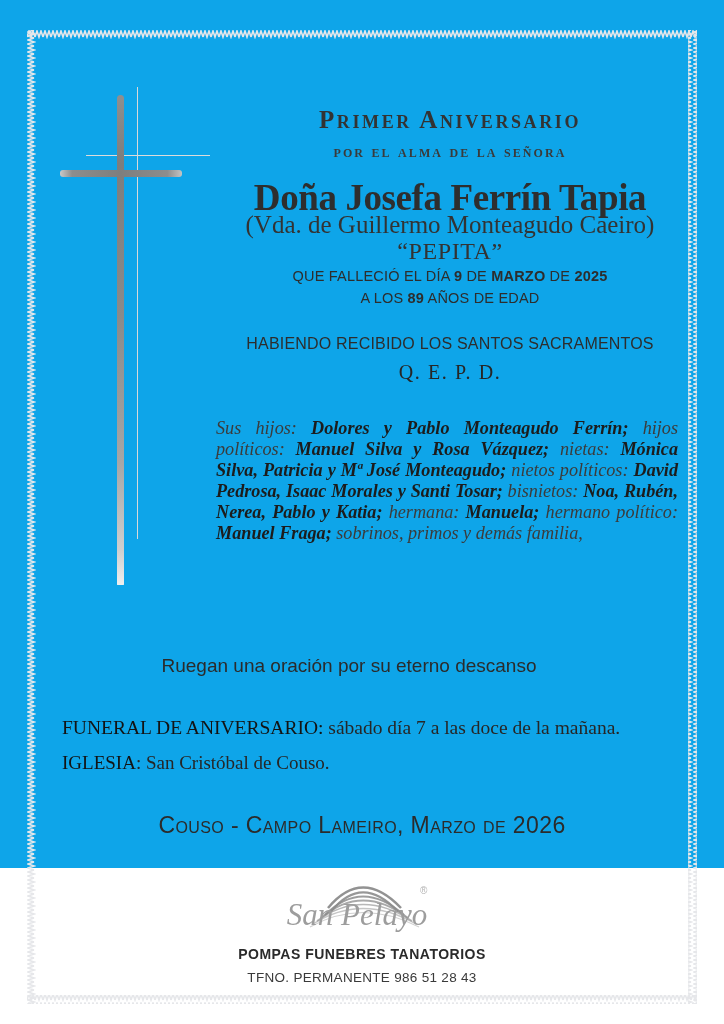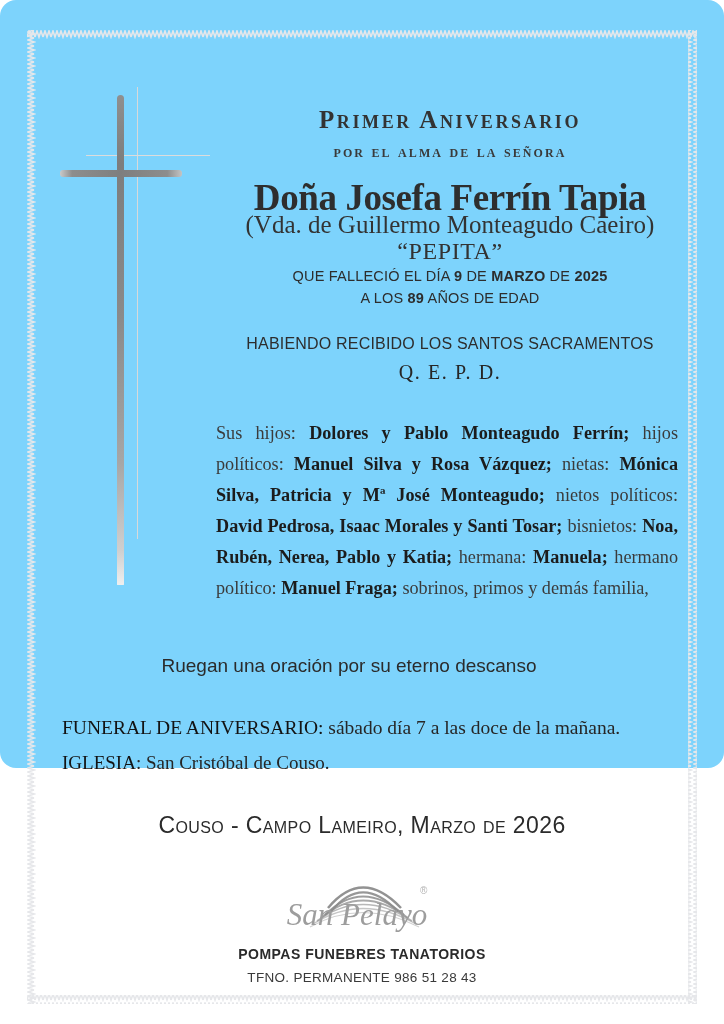--- a/index.html
+++ b/index.html
@@ -12,23 +12,22 @@
     height: 1024px;
     overflow: hidden;
     font-family: "Liberation Serif", serif;
     color: #2b2b2b;
     -webkit-font-smoothing: antialiased;
   }
 
   #page {
     position: relative;
     width: 724px;
-    height: 768px;
-    background: #7dd3fc;
-    border-radius: 16px;
+    height: 868px;
+    background: #0ea5e9;
   }
 
   
   .frame {
     position: absolute;
     left: 27px;
     top: 30px;
     width: 670px;
     height: 974px;
     pointer-events: none;
@@ -155,23 +154,24 @@
     font-family: "Liberation Serif", serif;
     font-size: 20px;
     letter-spacing: 1.6px;
     color: #262626;
   }
 
   .l-family {
     left: 216px; top: 418px; width: 462px;
     font-family: "Liberation Serif", serif;
     font-size: 18.2px;
-    line-height: 31px;
+    line-height: 21px;
     text-align: justify;
     color: #3b3b3b;
+    font-style: italic;
   }
   .l-family b { color: #1c1c1c; font-weight: 700; }
 
   .l-ruegan {
     left: 109px; top: 655px; width: 480px;
     font-family: "Liberation Sans", sans-serif;
     font-size: 19px;
     color: #2b2b2b;
   }
 

